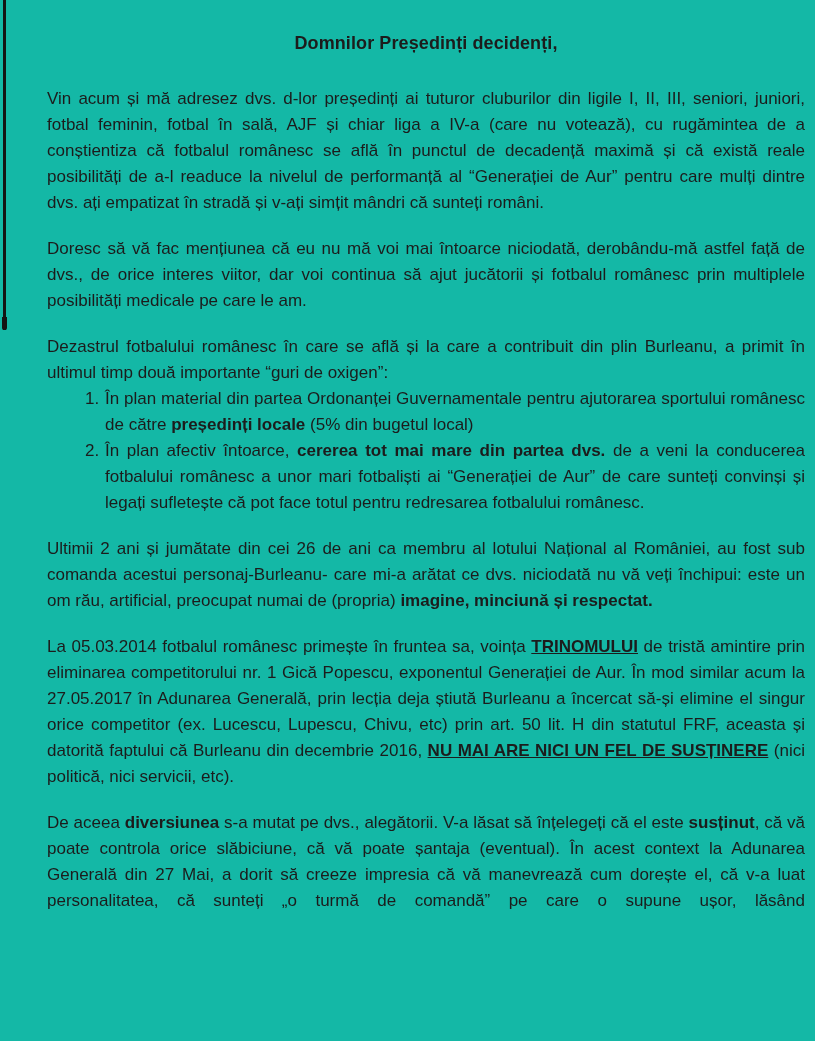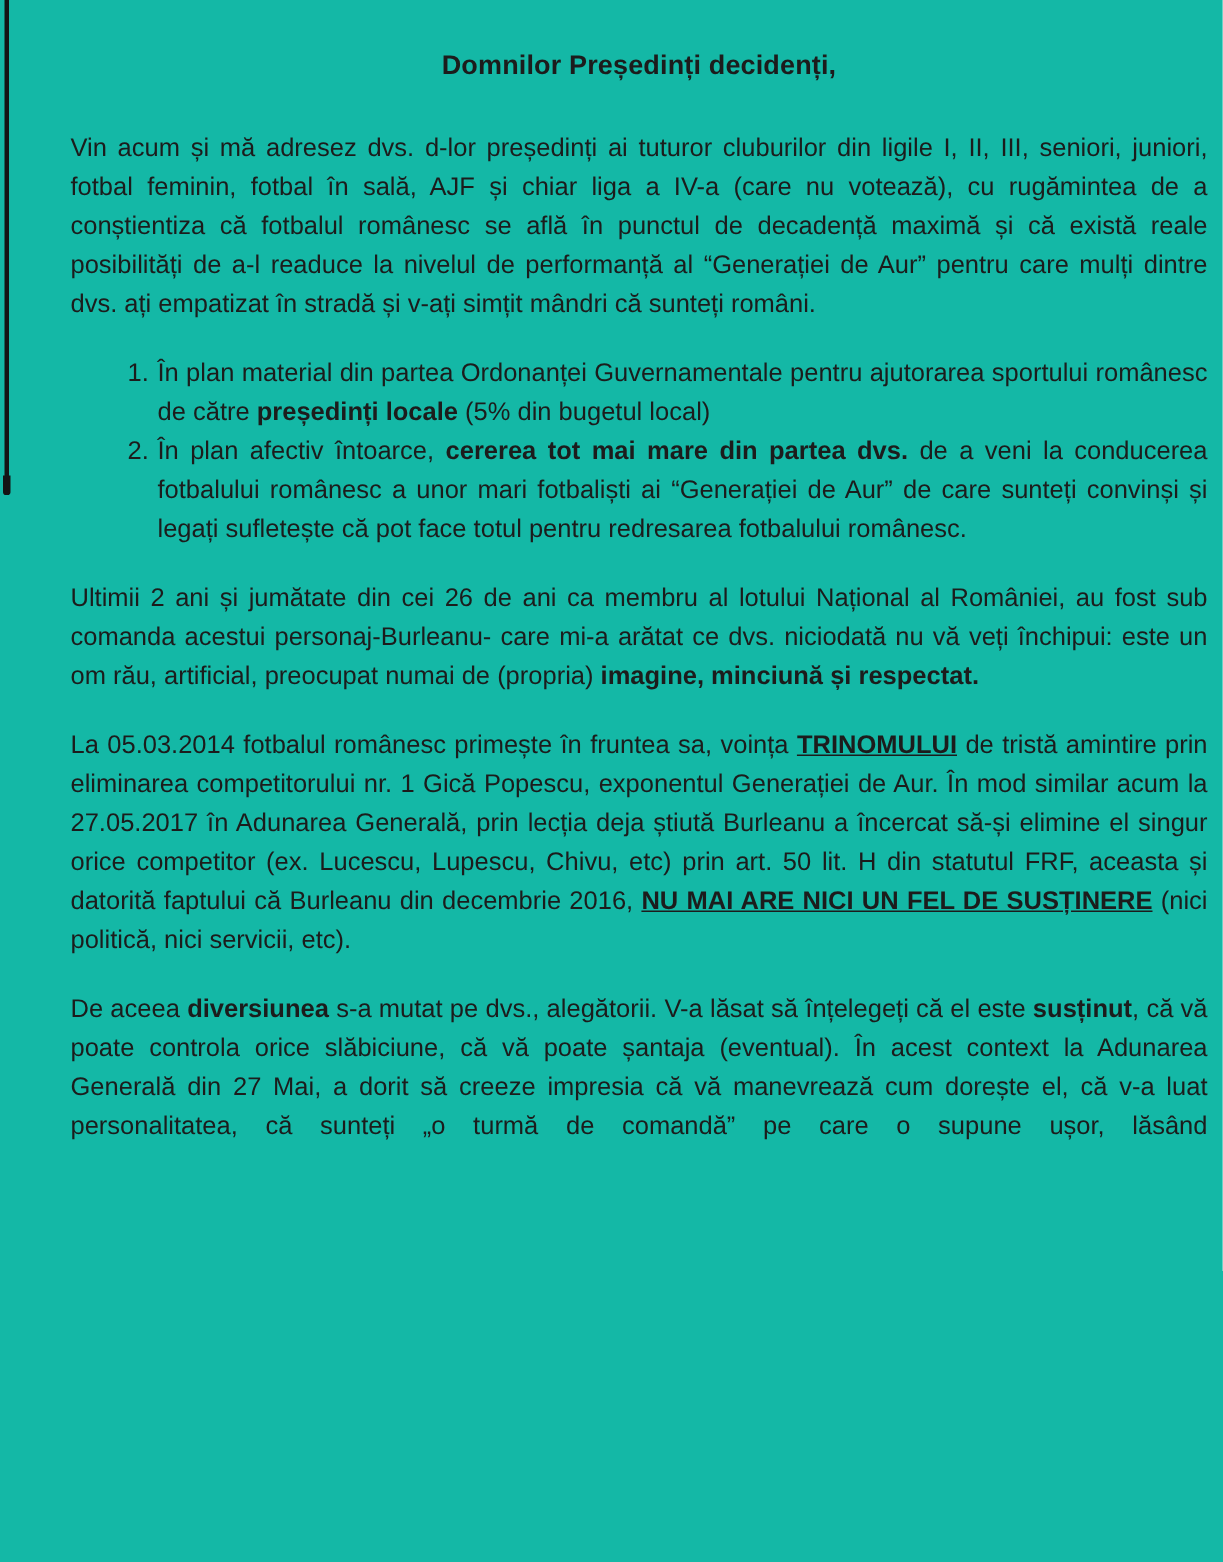--- a/index.html
+++ b/index.html
@@ -83,21 +83,23 @@
 
 <div class="page">
 
   <div class="scan-line"></div>
 
   <h1 class="title">Domnilor Președinți decidenți,</h1>
 
 
   <p class="para"><span>Vin acum și mă adresez dvs. d-lor președinți ai tuturor cluburilor din ligile I, II, III, seniori, juniori, fotbal feminin, fotbal în sală, AJF și chiar liga a IV-a (care nu votează), cu rugămintea de a conștientiza că fotbalul românesc se află în punctul de decadență maximă și că există reale posibilități de a-l readuce la nivelul de performanță al “Generației de Aur” pentru care mulți dintre dvs. ați empatizat în stradă și v-ați simțit mândri că sunteți români.</span></p>
 
+  <p class="para"><span>Doresc să vă fac mențiunea că eu nu mă voi mai întoarce niciodată, derobându-mă astfel față de dvs., de orice interes viitor, dar voi continua să ajut jucătorii și fotbalul românesc prin multiplele posibilități medicale pe care le am.</span></p>
 
+  <p class="para no-gap"><span>Dezastrul fotbalului românesc în care se află și la care a contribuit din plin Burleanu, a primit în ultimul timp două importante “guri de oxigen”:</span></p>
 
   <ol class="num-list">
     <li class="list-item">
       <span class="marker">1.</span>
       <span><span>În plan material din partea Ordonanței Guvernamentale pentru ajutorarea sportului românesc de către </span><span class="b">președinți locale</span><span> (5% din bugetul local)</span></span>
     </li>
     <li class="list-item">
       <span class="marker">2.</span>
       <span><span>În plan afectiv întoarce, </span><span class="b">cererea tot mai mare din partea dvs.</span><span> de a veni la conducerea fotbalului românesc a unor mari fotbaliști ai “Generației de Aur” de care sunteți convinși și legați sufletește că pot face totul pentru redresarea fotbalului românesc.</span></span>
     </li>

